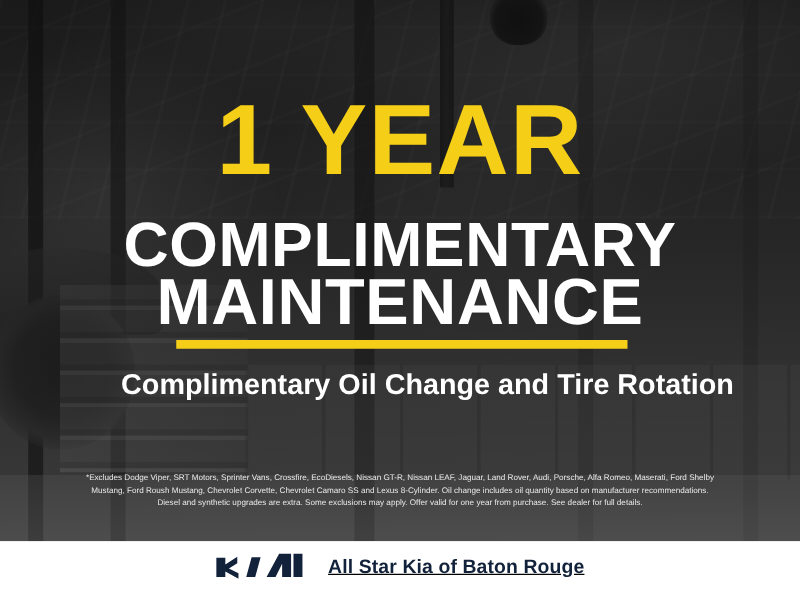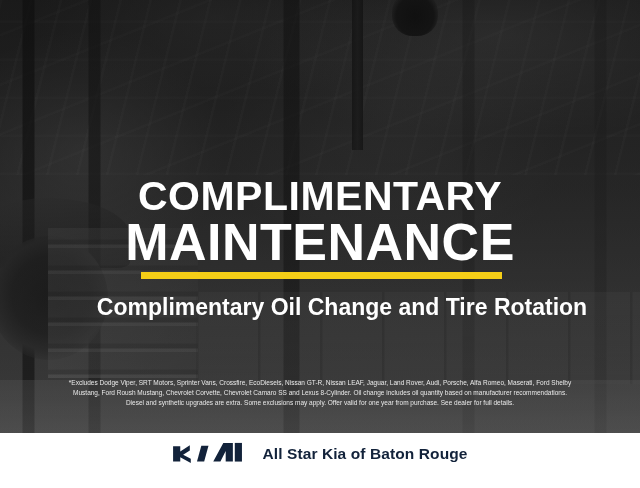--- a/index.html
+++ b/index.html
@@ -154,21 +154,21 @@
     font-weight: 700;
     letter-spacing: 1px;
     white-space: nowrap;
   }
 
   .headline-complimentary {
     position: absolute;
     left: 0; right: 0;
     top: 176px;
     color: #ffffff;
-    font-size: 41px;
+    font-size: 50px;
     line-height: 41px;
     font-weight: 700;
     letter-spacing: 0.5px;
     white-space: nowrap;
   }
 
   .headline-maintenance {
     position: absolute;
     left: 0; right: 0;
     top: 222px;
@@ -218,20 +218,21 @@
   .footer {
     position: absolute;
     left: 0;
     top: 433px;
     width: 640px;
     height: 38px;
     background: #ffffff;
     display: flex;
     align-items: center;
     justify-content: center;
+    text-decoration: underline;
   }
 
   .footer-inner {
     display: flex;
     align-items: center;
     gap: 18px;
     transform: translateY(2px);
   }
 
   .kia-logo { display: block; }
@@ -257,20 +258,21 @@
     <div class="photo-struct"></div>
     <div class="photo-car-body"></div>
     <div class="photo-wheel"></div>
     <div class="photo-chest"></div>
     <div class="photo-bench"></div>
     <div class="photo-floor"></div>
     <div class="photo-overlay"></div>
 
     <div class="hero-copy">
 
+      <div class="headline-year">1 YEAR</div>
 
       <div class="headline-complimentary">COMPLIMENTARY</div>
 
       <div class="headline-maintenance">MAINTENANCE</div>
 
       <div class="divider-bar"></div>
 
       <div class="subhead">
         <span class="line">Complimentary Oil Change and Tire Rotation</span>
       </div>

